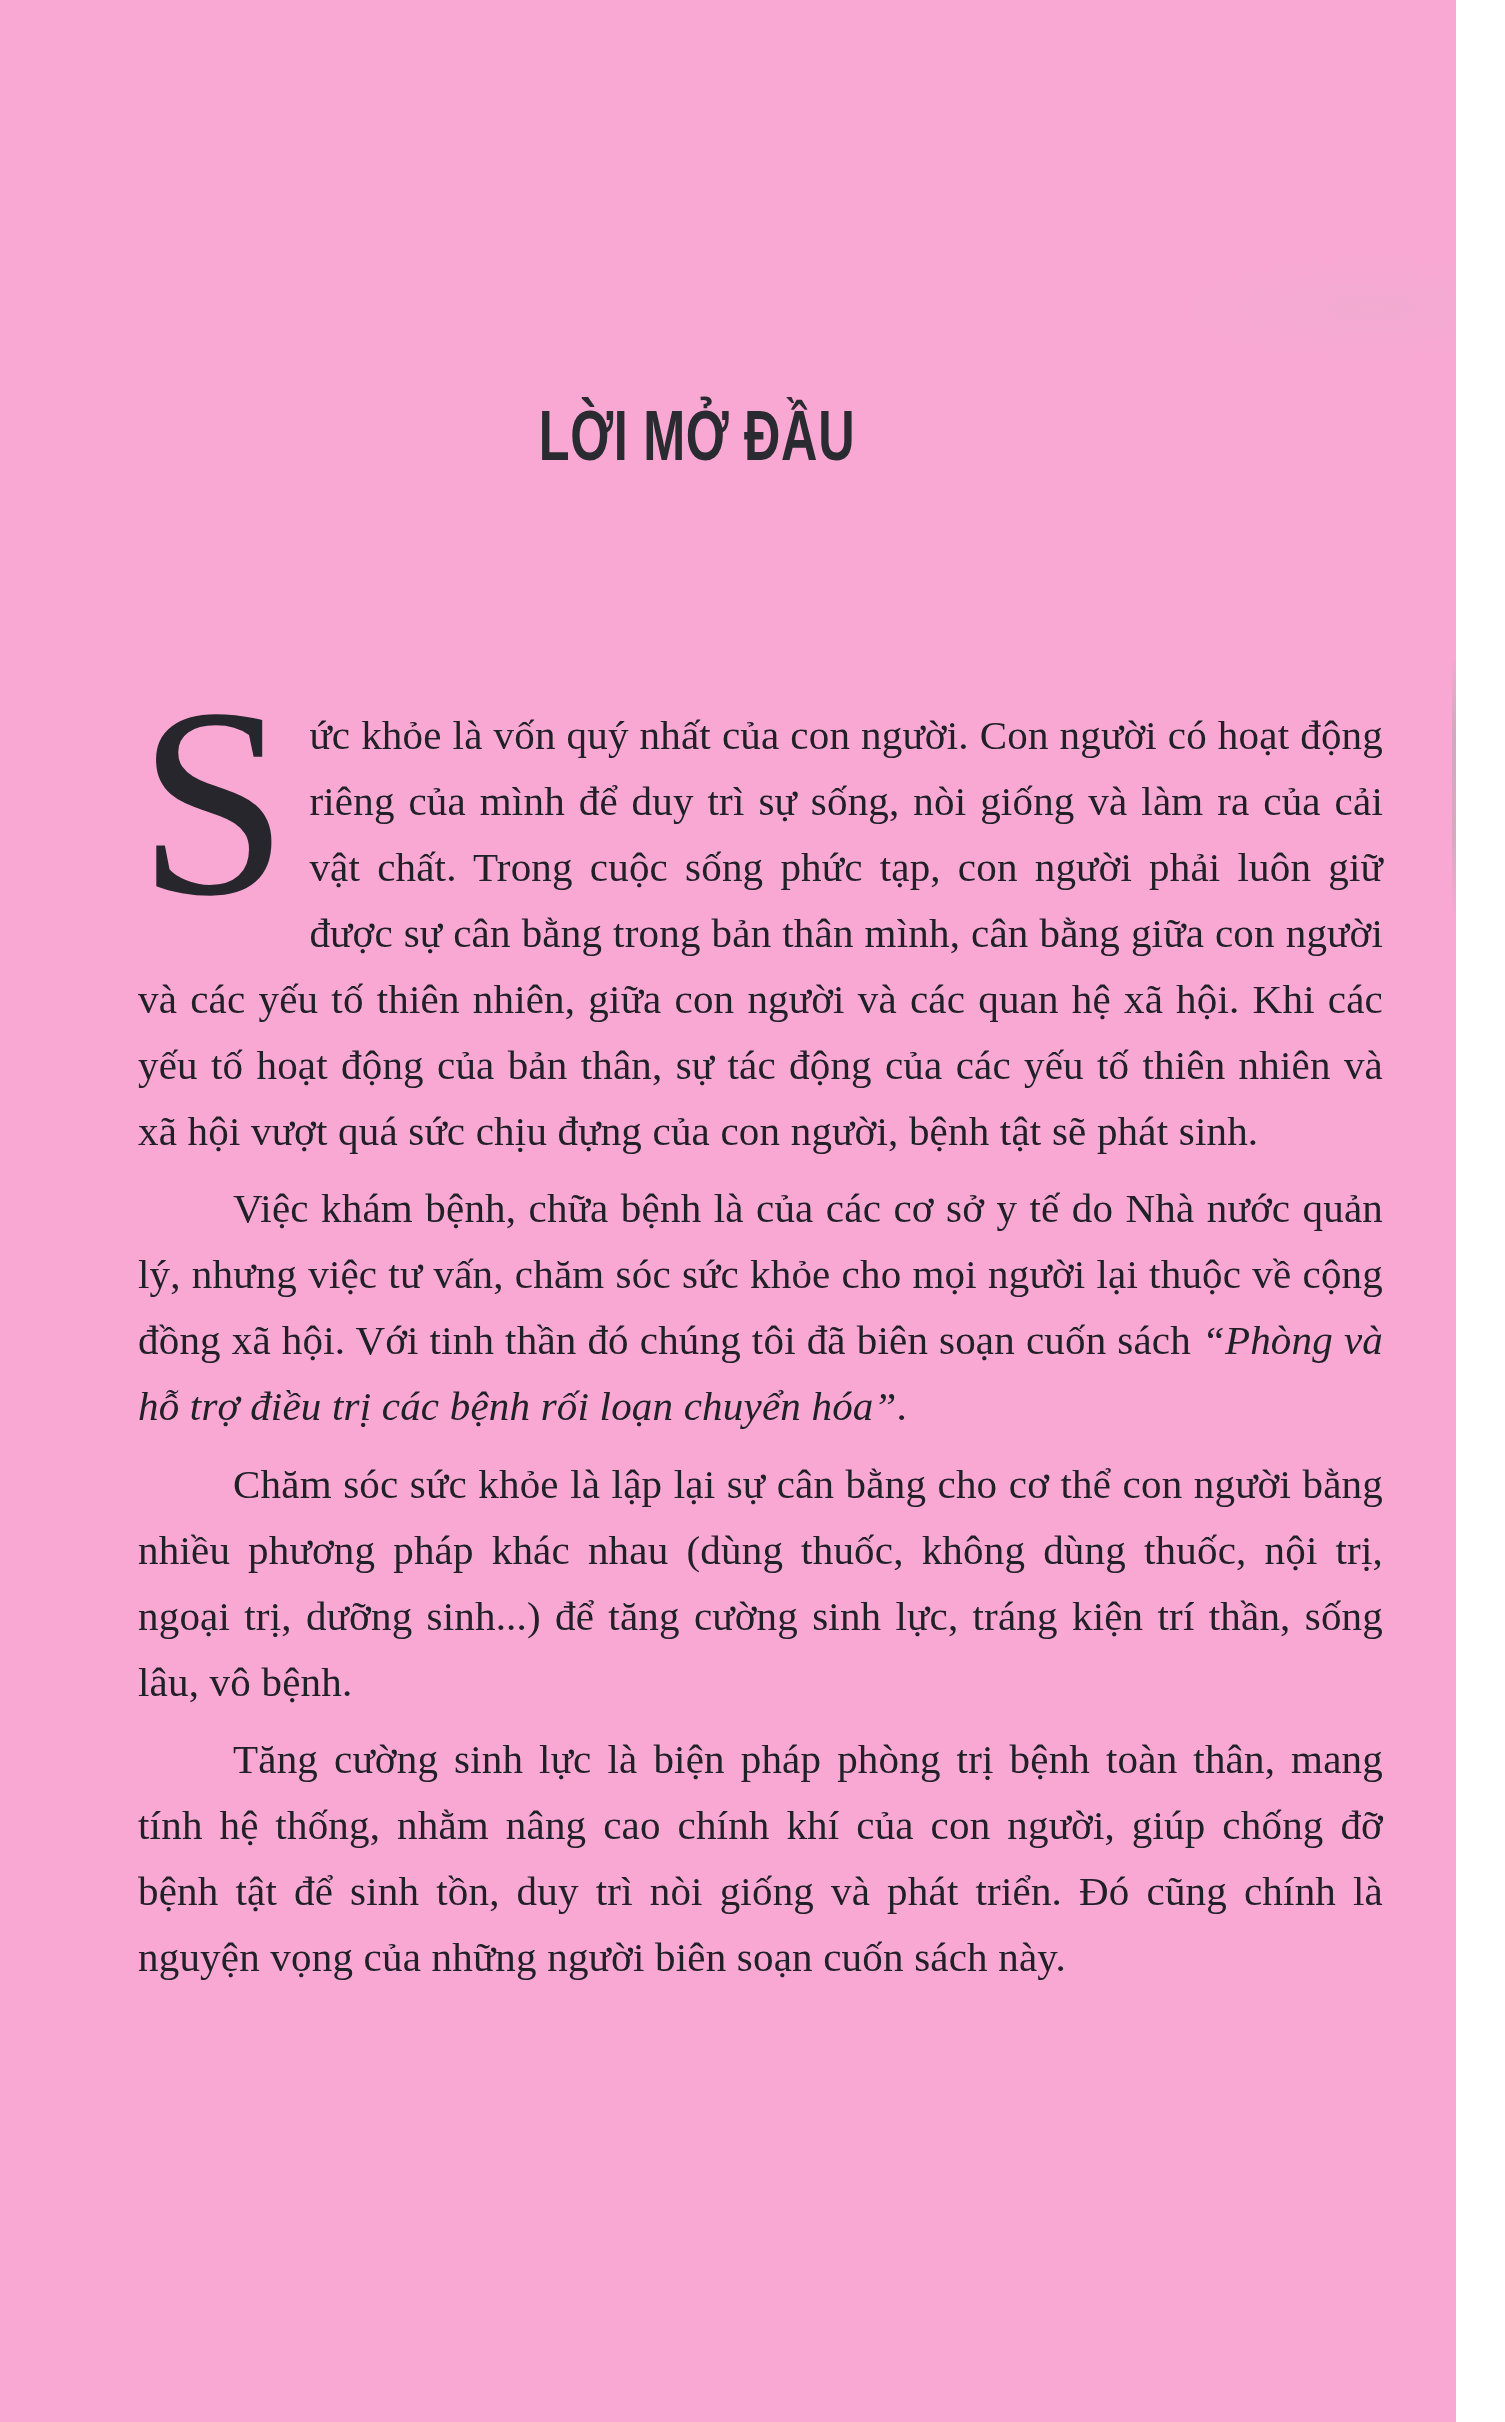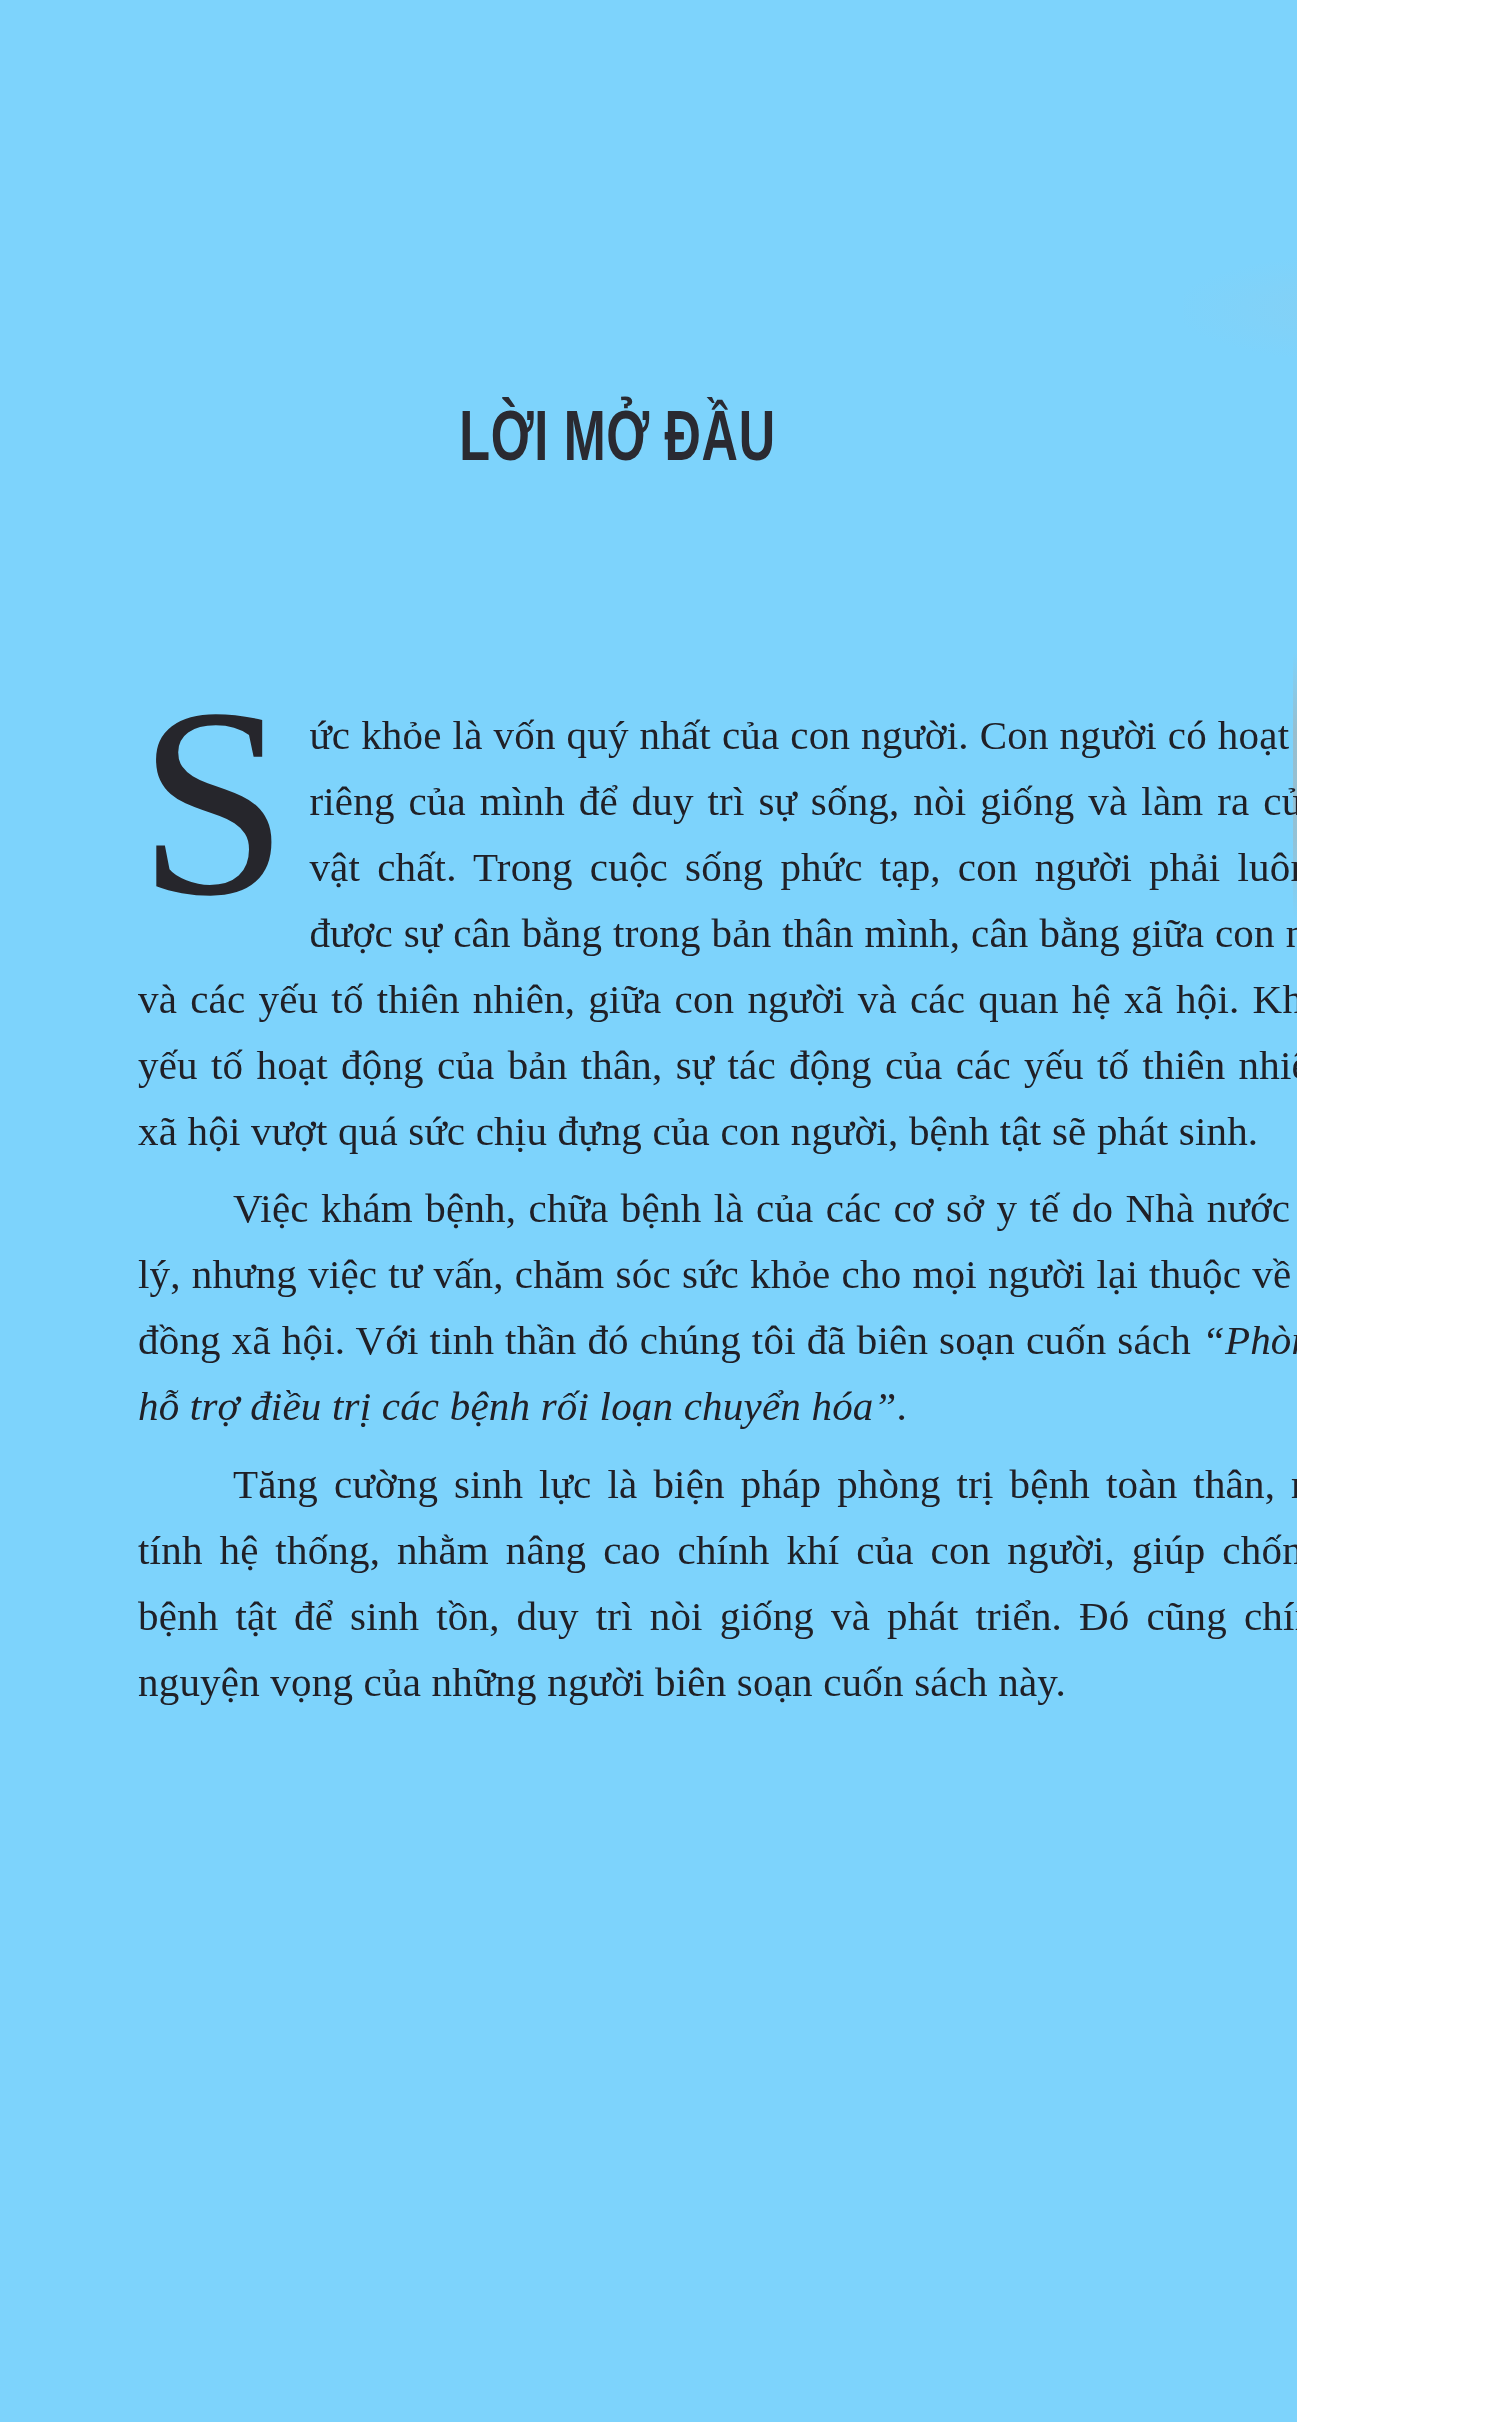--- a/index.html
+++ b/index.html
@@ -3,23 +3,23 @@
 <meta charset="utf-8">
 <title>LỜI MỞ ĐẦU</title>
 <style>
   html, body {
     margin: 0;
     padding: 0;
     background: #ffffff;
   }
   .page {
     position: relative;
-    width: 1297px;
+    width: 1456px;
     height: 2423px;
-    background: #7dd3fc;
+    background: #f9a8d4;
     overflow: hidden;
     font-family: "Liberation Serif", serif;
   }
   
   .title {
     position: absolute;
     top: 396px;
     left: -31px;
     width: 100%;
     margin: 0;
@@ -104,18 +104,19 @@
   <div class="edge-streak"></div>
 
   <h1 class="title">LỜI MỞ ĐẦU</h1>
 
   <div class="body-text">
 
     <p class="para-first"><span class="dropcap">S</span><span>ức khỏe là vốn quý nhất của con người. Con người có hoạt động riêng của mình để duy trì sự sống, nòi giống và làm ra của cải vật chất. Trong cuộc sống phức tạp, con người phải luôn giữ được sự cân bằng trong bản thân mình, cân bằng giữa con người và các yếu tố thiên nhiên, giữa con người và các quan hệ xã hội. Khi các yếu tố hoạt động của bản thân, sự tác động của các yếu tố thiên nhiên và xã hội vượt quá sức chịu đựng của con người, bệnh tật sẽ phát sinh.</span></p>
 
     <p class="para-indent"><span>Việc khám bệnh, chữa bệnh là của các cơ sở y tế do Nhà nước quản lý, nhưng việc tư vấn, chăm sóc sức khỏe cho mọi người lại thuộc về cộng đồng xã hội. Với tinh thần đó chúng tôi đã biên soạn cuốn sách </span><span class="book-title">“Phòng và hỗ trợ điều trị các bệnh rối loạn chuyển hóa”</span><span>.</span></p>
 
+    <p class="para-indent">Chăm sóc sức khỏe là lập lại sự cân bằng cho cơ thể con người bằng nhiều phương pháp khác nhau (dùng thuốc, không dùng thuốc, nội trị, ngoại trị, dưỡng sinh...) để tăng cường sinh lực, tráng kiện trí thần, sống lâu, vô bệnh.</p>
 
     <p class="para-indent">Tăng cường sinh lực là biện pháp phòng trị bệnh toàn thân, mang tính hệ thống, nhằm nâng cao chính khí của con người, giúp chống đỡ bệnh tật để sinh tồn, duy trì nòi giống và phát triển. Đó cũng chính là nguyện vọng của những người biên soạn cuốn sách này.</p>
 
   </div>
 </div>
 
 
 </body></html>

